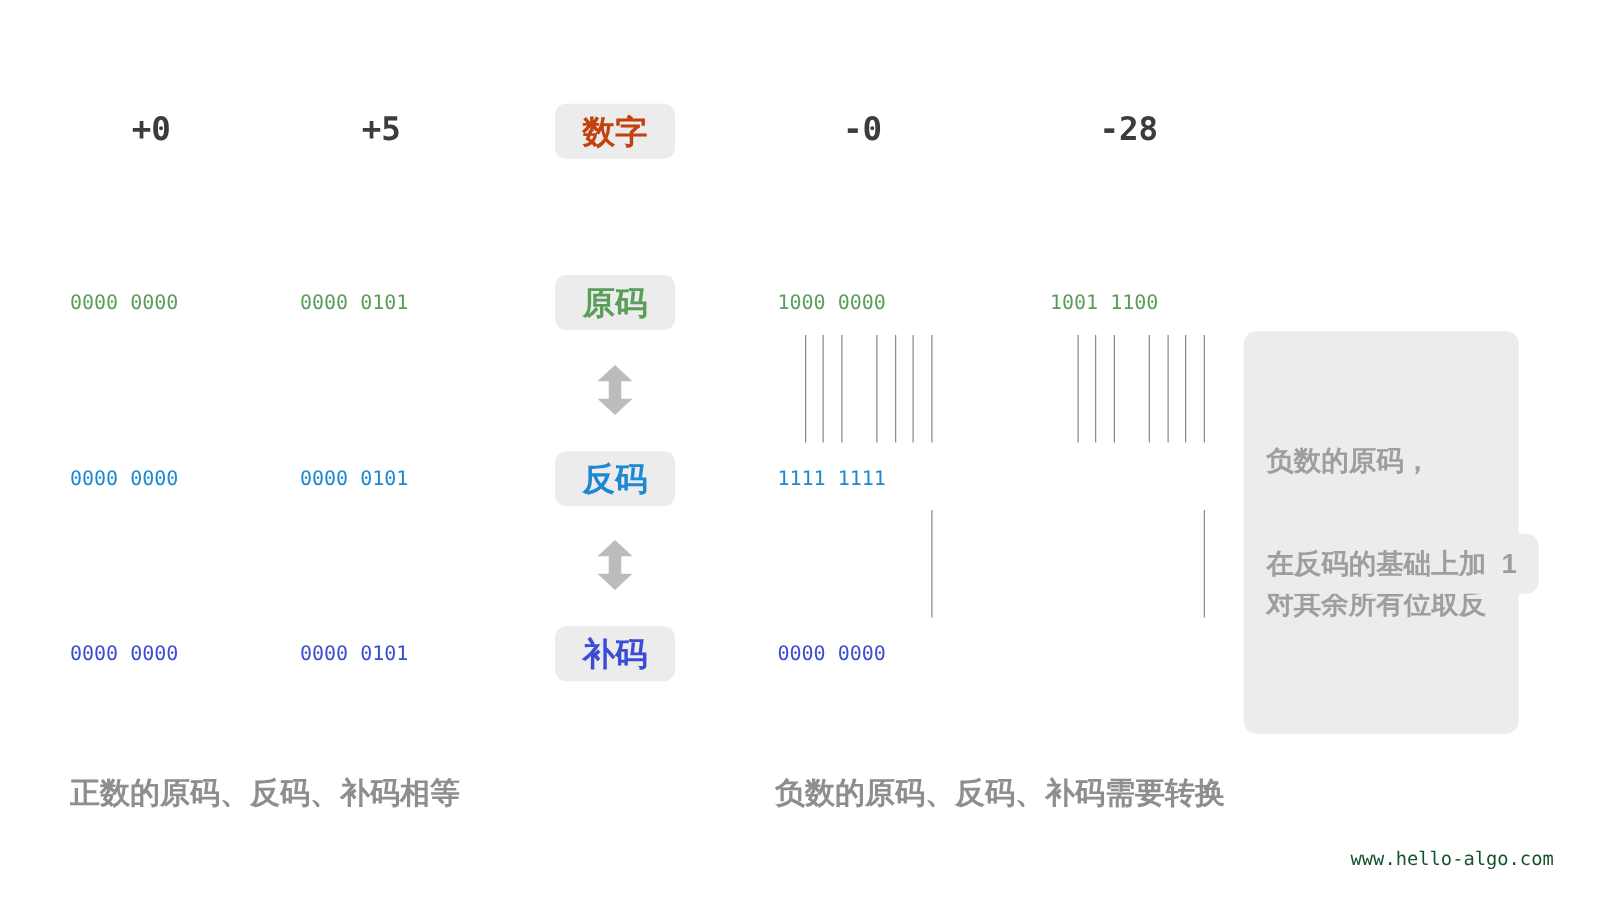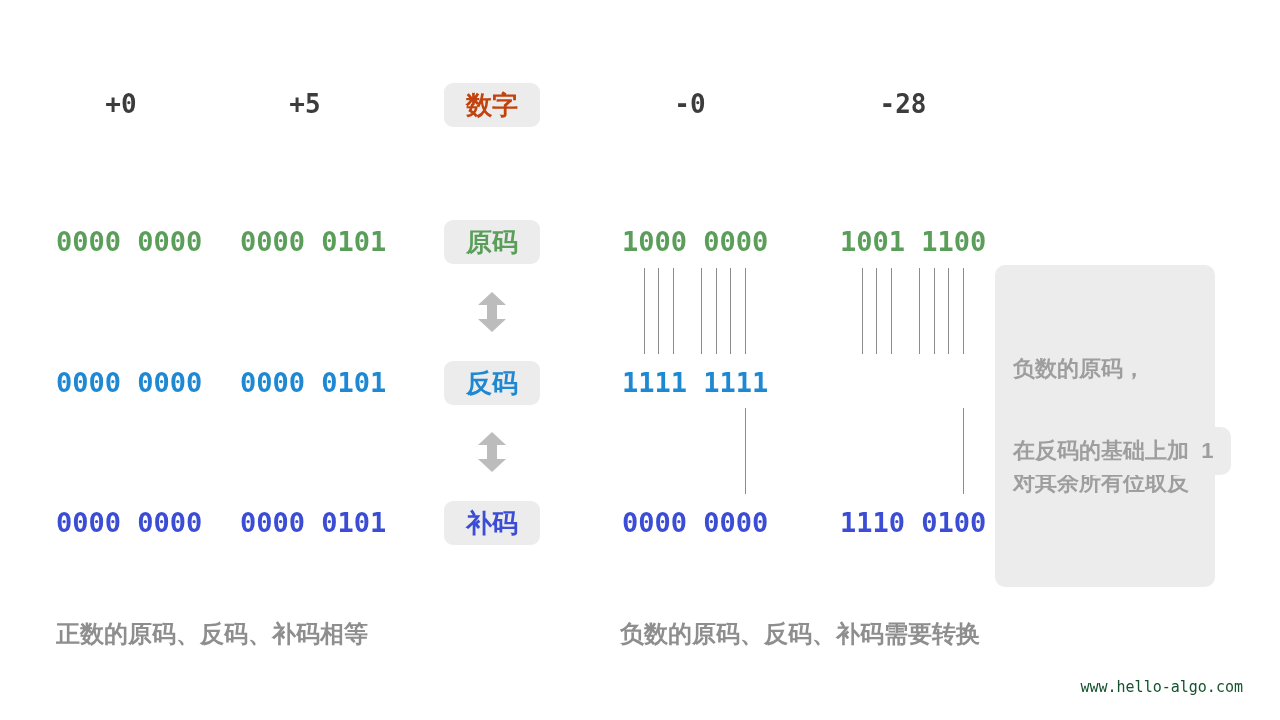--- a/index.html
+++ b/index.html
@@ -14,22 +14,22 @@
   
   .tagbox{position:absolute;left:444px;width:96px;height:44px;background:#ececec;
           border-radius:9px;text-align:center;line-height:44px;
           font-size:26px;font-weight:700;}
   .tag-dark{color:#c2410c;}
   .tag-green{color:#5a9e5a;}
   .tag-azure{color:#1e88d2;}
   .tag-indigo{color:#3b4dd4;}
 
   
-  .bin{position:absolute;font-family:"DejaVu Sans Mono",monospace;font-size:27px;
-       font-weight:700;line-height:30px;white-space:pre;}
+  .bin{position:absolute;font-family:"DejaVu Sans Mono",monospace;font-size:16px;
+       font-weight:400;line-height:30px;white-space:pre;}
   .c-green{color:#5a9e5a;}
   .c-azure{color:#1e88d2;}
   .c-indigo{color:#3b4dd4;}
 
   
   .vline{position:absolute;width:1px;background:#8c8c8c;}
   .ga{top:268px;height:86px;}
   .gb{top:408px;height:86px;}
 
   
@@ -67,21 +67,20 @@
   <div class="bin c-green" style="left:622px;top:227px">1000 0000</div>
   <div class="bin c-green" style="left:840px;top:227px">1001 1100</div>
 
   <div class="bin c-azure" style="left:56px;top:368px">0000 0000</div>
   <div class="bin c-azure" style="left:240px;top:368px">0000 0101</div>
   <div class="bin c-azure" style="left:622px;top:368px">1111 1111</div>
 
   <div class="bin c-indigo" style="left:56px;top:508px">0000 0000</div>
   <div class="bin c-indigo" style="left:240px;top:508px">0000 0101</div>
   <div class="bin c-indigo" style="left:622px;top:508px">0000 0000</div>
-  <div class="bin c-indigo" style="left:840px;top:508px">1110 0100</div>
 
   <svg class="arrow" style="top:292px" viewBox="0 0 28 40">
     <polygon points="14,0 28,13 0,13" fill="#bcbcbc"></polygon>
     <rect x="9" y="11" width="10" height="18" fill="#bcbcbc"></rect>
     <polygon points="14,40 28,27 0,27" fill="#bcbcbc"></polygon>
   </svg>
   <svg class="arrow" style="top:432px" viewBox="0 0 28 40">
     <polygon points="14,0 28,13 0,13" fill="#bcbcbc"></polygon>
     <rect x="9" y="11" width="10" height="18" fill="#bcbcbc"></rect>
     <polygon points="14,40 28,27 0,27" fill="#bcbcbc"></polygon>

